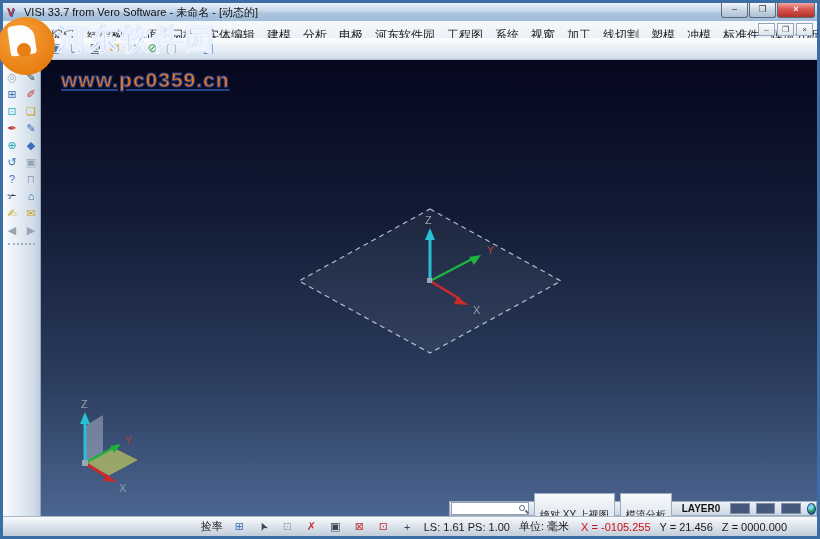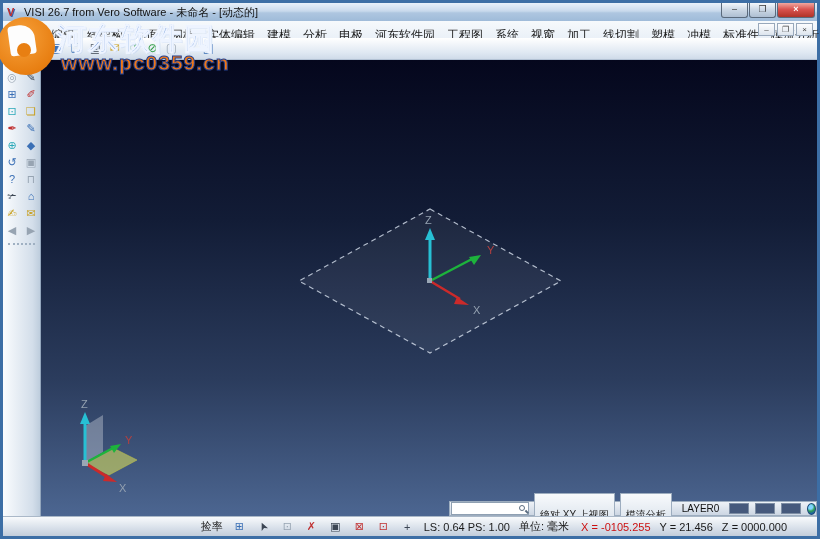--- a/index.html
+++ b/index.html
@@ -67,21 +67,21 @@
   .search-wrap { position:relative; width:90px; height:13px; margin-left:1px;
     background:#fff; border:1px solid #8fa0b2; }
   .search-wrap input { width:76px; height:11px; border:none; outline:none; font-size:10px; }
   .mag { position:absolute; right:3px; top:2px; width:6px; height:6px;
     border:1.5px solid #5a6c80; border-radius:50%; }
   .mag::after { content:""; position:absolute; left:5px; top:5px; width:4px; height:1.5px;
     background:#5a6c80; transform:rotate(45deg); }
   .srow-btn { height:13px; margin-left:5px; padding:15px 5px; line-height:12px;
     background:linear-gradient(#f8fafc,#d8e1eb); border:1px solid #9dadbf; color:#222;
     white-space:nowrap; }
-  .layer-label { margin-left:6px; font-weight:normal; font-size:10px; color:#111; padding:0 4px; }
+  .layer-label { margin-left:6px; font-weight:bold; font-size:10px; color:#111; padding:0 4px; }
   .swatch { width:26px; height:11px; background:#46597c; border:1px solid #7e8ea4; margin-left:6px; }
   .globe { width:12px; height:12px; margin-left:6px; border-radius:50%;
     background:radial-gradient(circle at 35% 30%, #7fd4ff 0 25%, #2f9e4f 50%, #1d5fa8 80%);
     border:1px solid #1a4a7a; }
 
   
   .bottombar { position:absolute; left:0; top:513px; width:814px; height:20px;
     background:linear-gradient(#f8fafc,#d7dfe9 60%,#c2cdda); border-top:1px solid #aab8c8;
     display:flex; align-items:center; justify-content:flex-end; padding-right:30px;
     font-size:11px; color:#1a1a1a; }
@@ -95,31 +95,31 @@
     pointer-events:none; z-index:50; }
   .wm-logo { position:absolute; left:-6px; top:4px; width:58px; height:58px; border-radius:50%;
     background:radial-gradient(circle at 40% 35%, #f7a23c, #e87f12 70%, #d96d08); }
   .wm-logo::after { content:""; position:absolute; left:12px; top:8px; width:26px; height:30px;
     background:#fdfdfd; border-radius:4px 14px 3px 3px; transform:rotate(-8deg); }
   .wm-logo::before { content:""; position:absolute; left:20px; top:26px; width:14px; height:14px;
     border-radius:50%; background:#e87f12; z-index:1; }
   .wm-name { position:absolute; left:53px; top:6px; font-size:30px; font-weight:bold;
     color:#4479c8; letter-spacing:2px; -webkit-text-stroke:1px #eef4ff;
     text-shadow:0 0 2px #ffffff, 1px 1px 0 #c8d8f0; white-space:nowrap; }
-  .wm-url { position:absolute; left:58px; top:38px; font-size:21px; font-weight:bold;
-    color:#f07818; letter-spacing:1px; -webkit-text-stroke:1px #26418e; white-space:nowrap; }
+  .wm-url { position:absolute; left:58px; top:55px; font-size:21px; font-weight:bold;
+    color:#f07818; letter-spacing:1px; -webkit-text-stroke:1px #26418e; white-space:nowrap;text-decoration:underline; }
 </style>
 </head>
 <body>
 
 <div class="window">
 
   <div class="titlebar">
     <span class="app-icon">V</span>
-    <span class="title-text">VISI 26.7  from Vero Software - 未命名 - [动态的]</span>
+    <span class="title-text">VISI 33.7  from Vero Software - 未命名 - [动态的]</span>
     <div class="win-btns">
       <div class="wbtn">–</div>
       <div class="wbtn">❐</div>
       <div class="wbtn close">×</div>
     </div>
   </div>
 
   <div class="menubar">
     <span class="menu-item">文件</span>
     <span class="menu-item">编辑</span>
@@ -242,21 +242,21 @@
   <div class="bottombar">
     <span class="bb-item bb-text">捡率</span>
     <span class="bb-item bb-icon c-blue">⊞</span>
     <span class="bb-item bb-icon c-dark" style="transform:rotate(-115deg);">➤</span>
     <span class="bb-item bb-icon c-gray">⊡</span>
     <span class="bb-item bb-icon c-red">✗</span>
     <span class="bb-item bb-icon c-dark">▣</span>
     <span class="bb-item bb-icon c-red">⊠</span>
     <span class="bb-item bb-icon c-red">⊡</span>
     <span class="bb-item bb-icon c-dark">+</span>
-    <span class="bb-item bb-text">LS: 0.64 PS: 1.00</span>
+    <span class="bb-item bb-text">LS: 1.61 PS: 1.00</span>
     <span class="bb-item bb-text">单位: 毫米</span>
     <span class="bb-item bb-text coord-x">X = -0105.255</span>
     <span class="bb-item bb-text">Y = 21.456</span>
     <span class="bb-item bb-text">Z = 0000.000</span>
   </div>
 
   <div class="watermark">
     <div class="wm-logo"></div>
     <div class="wm-name">河东软件园</div>
     <div class="wm-url">www.pc0359.cn</div>

